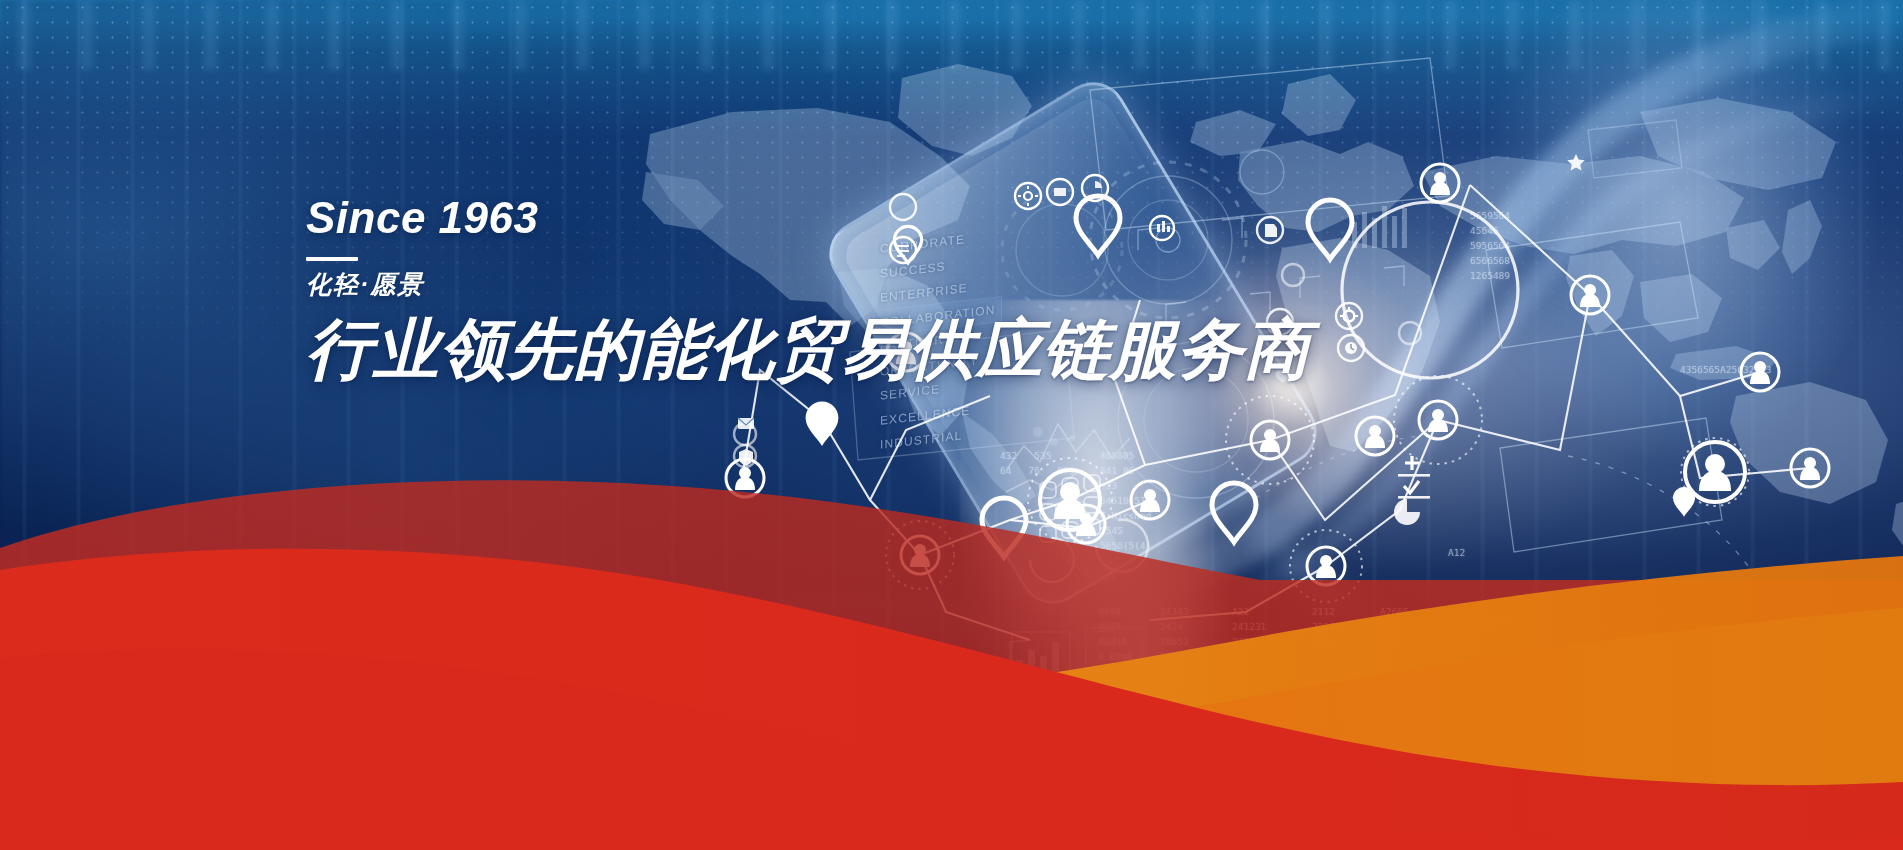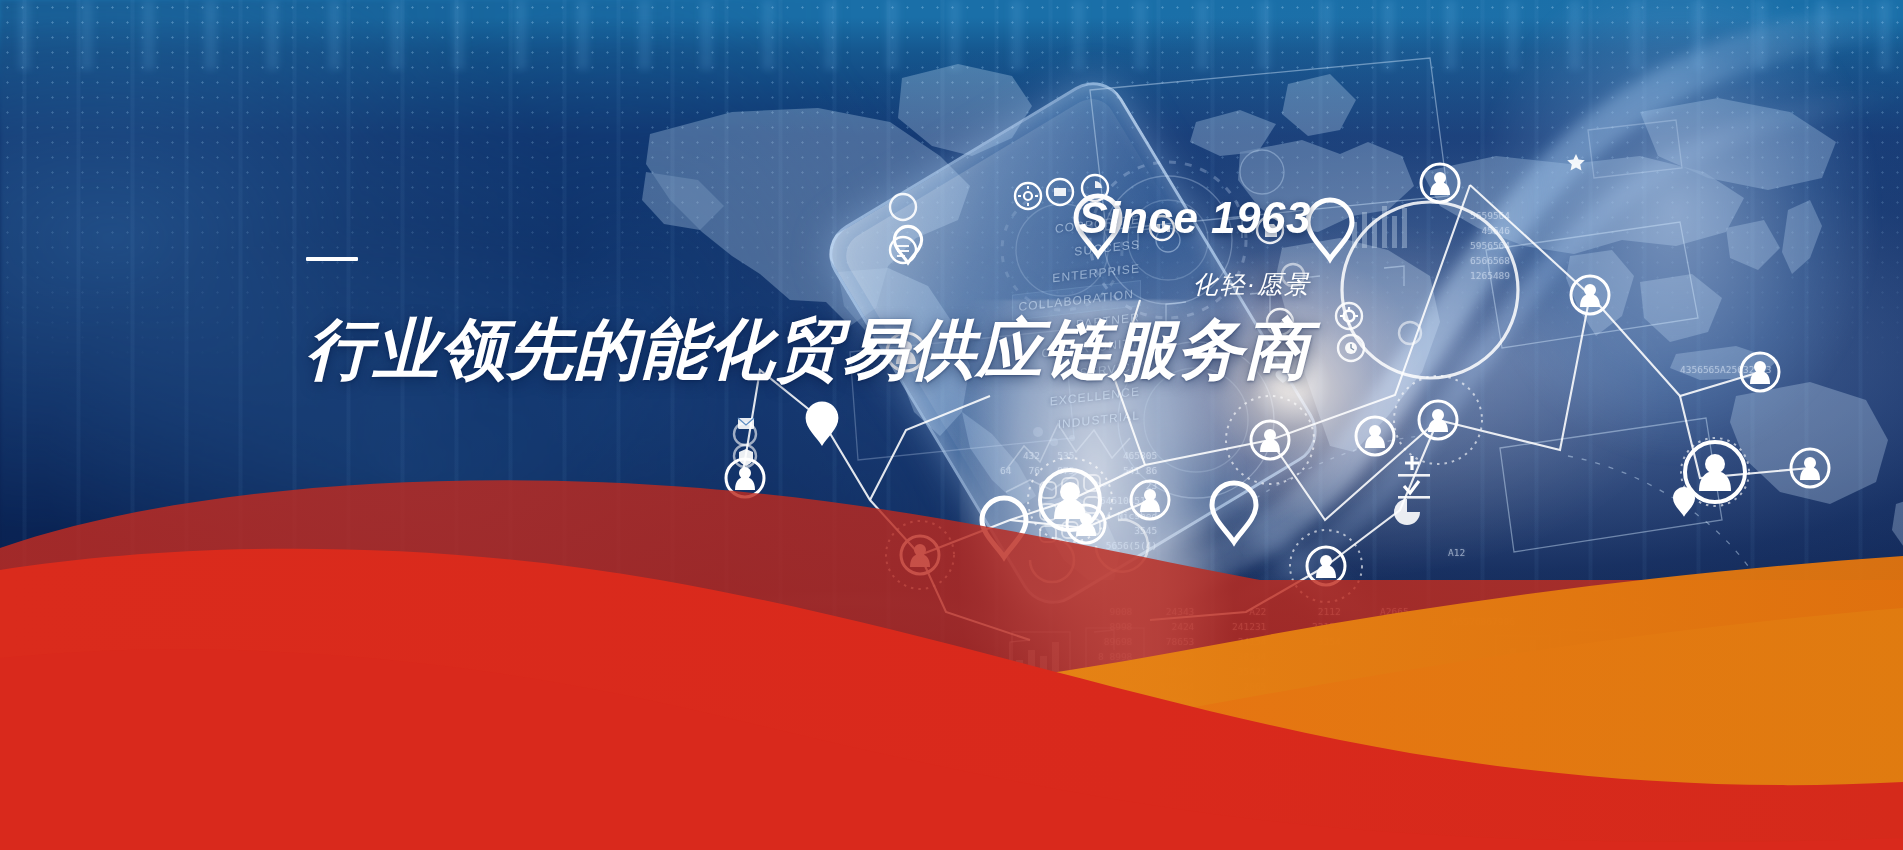--- a/index.html
+++ b/index.html
@@ -6,21 +6,20 @@
     margin: 0; padding: 0;
     background: #0d1b38;
   }
   #banner {
     position: relative;
     width: 1903px;
     height: 850px;
     overflow: hidden;
     font-family: "Liberation Sans", "DejaVu Sans", sans-serif;
     background: #0b2a5b;
-    text-align: right;
   }
 
   
   .layer { position: absolute; inset: 0; }
 
   
   .bg-base {
     background:
       radial-gradient(ellipse 70% 60% at 78% 42%, rgba(150,180,225,0.55) 0%, rgba(90,130,190,0.18) 42%, rgba(0,0,0,0) 72%),
       linear-gradient(180deg,
@@ -199,21 +198,21 @@
   }
   .rule {
     width: 52px; height: 4px;
     background: #ffffff;
     margin: 17px 0 11px 0;
     border-radius: 1px;
   }
   .vision {
     color: #ffffff;
     font-size: 25px;
-    font-weight: normal;
+    font-weight: bold;
     font-style: italic;
     letter-spacing: 2px;
     line-height: 1;
     text-shadow: 0 2px 7px rgba(0,25,65,.55);
   }
   .headline {
     margin-top: 18px;
     color: #ffffff;
     font-size: 66px;
     font-weight: bold;

